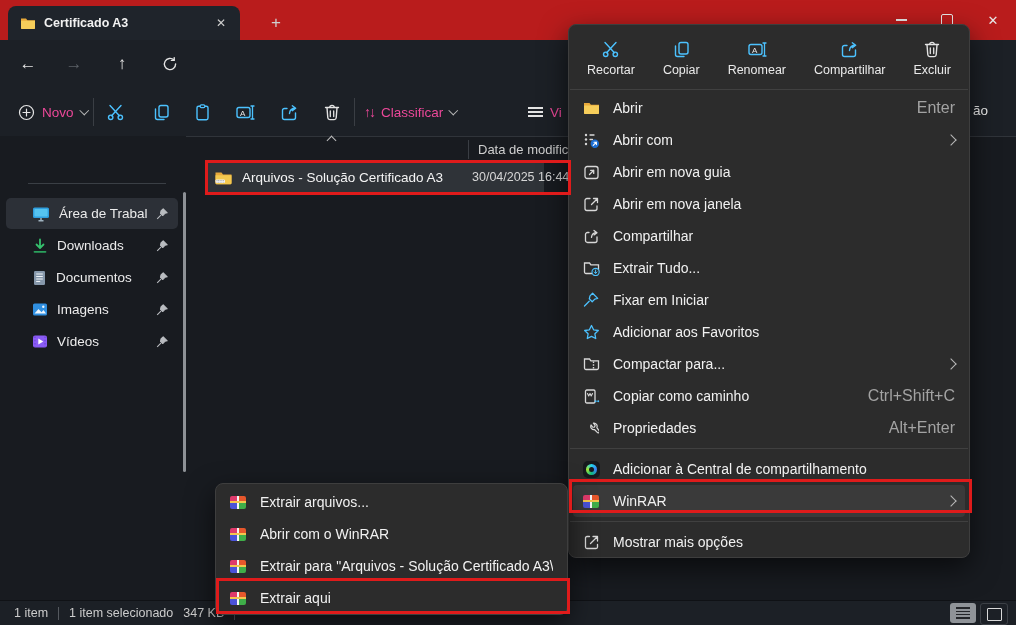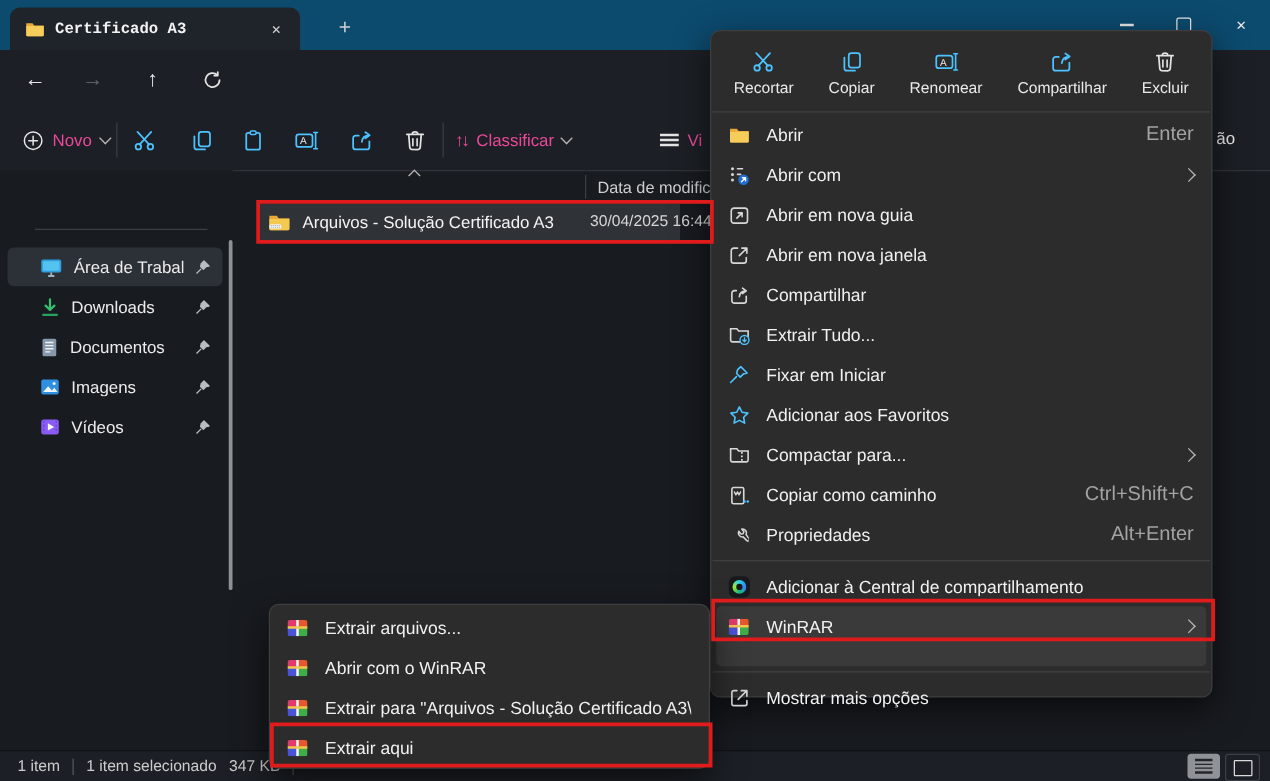--- a/index.html
+++ b/index.html
@@ -1,20 +1,20 @@
 <!DOCTYPE html>
 <html><head>
 <meta charset="utf-8">
 <style>
   html,body{margin:0;padding:0;background:#000;}
   #window{position:relative;width:1016px;height:625px;overflow:hidden;
     font-family:"Liberation Sans","DejaVu Sans",sans-serif;
     background:#181b20;color:#f0f0f0;-webkit-font-smoothing:antialiased;}
   
-  .titlebar{position:absolute;left:0;top:0;width:1016px;height:40px;background:#0c4a6e;font-family:Liberation Mono, monospace;}
+  .titlebar{position:absolute;left:0;top:0;width:1016px;height:40px;background:#b91c1c;}
   .tab{position:absolute;left:8px;top:6px;width:232px;height:34px;background:#1f242b;
     border-radius:8px 8px 0 0;display:flex;align-items:center;padding:0 8px 0 12px;box-sizing:border-box;gap:8px;}
   .tab-title{flex:1;font-size:12.5px;color:#f2f2f2;font-weight:700;white-space:nowrap;overflow:hidden;}
   .tab-close{width:22px;height:22px;border-radius:4px;display:flex;align-items:center;justify-content:center;
     color:#cfcfcf;font-size:12px;}
   .newtab{position:absolute;left:262px;top:10px;width:28px;height:26px;display:flex;align-items:center;
     justify-content:center;color:#cfcfcf;font-size:17px;}
   .winctrl{position:absolute;top:0;height:40px;width:46px;display:flex;align-items:center;justify-content:center;}
   .wc-min{right:92px}.wc-max{right:46px}.wc-close{right:0}
   .minline{width:11px;height:1.4px;background:#e8e8e8;}
@@ -72,21 +72,21 @@
   
   .menu{position:absolute;left:568px;top:24px;width:402px;height:534px;background:#2c2c2c;border:1px solid #3e3e3e;
     border-radius:8px;box-shadow:0 10px 28px rgba(0,0,0,.6);box-sizing:border-box;z-index:10;padding:4px 0;}
   .quickrow{height:58px;display:flex;align-items:center;justify-content:space-between;padding:0 16px;}
   .qa{display:flex;flex-direction:column;align-items:center;gap:4px;font-size:12.5px;color:#eaeaea;padding:4px 2px;border-radius:4px;}
   .msep{height:1px;background:#404040;margin:2px 1px;}
   .mi{height:32px;display:flex;align-items:center;gap:13px;padding:0 14px 0 13px;font-size:14px;color:#f1f1f1;}
   .mi .ic{width:18px;height:18px;flex:0 0 auto;display:flex;align-items:center;justify-content:center;}
   .mi .lbl{flex:1;white-space:nowrap;overflow:hidden;}
   .mi .short{font-size:16px;color:#a3a3a3;white-space:nowrap;}
-  .mi.hover{background:#3a3a3a;border-radius:4px;margin:0 4px;padding:0 10px 16px 9px;}
+  .mi.hover{background:#3a3a3a;border-radius:4px;margin:0 4px;padding:0 10px 0 9px;}
   
   .rar{position:relative;width:16px;height:13px;border-radius:2px;overflow:hidden;display:grid;
     grid-template-columns:1fr 1fr;grid-template-rows:1fr 1fr;}
   .rar b:nth-child(1){background:#df3a6b;} .rar b:nth-child(2){background:#e6572c;}
   .rar b:nth-child(3){background:#4a52d8;} .rar b:nth-child(4){background:#3fae49;}
   .rar i{position:absolute;left:7px;top:0;width:2px;height:13px;background:#f5f5f5;}
   .rar u{position:absolute;left:0;top:5.5px;width:16px;height:1.5px;background:#f3c64e;}
   
   .ctr{width:17px;height:17px;border-radius:5px;background:#17191d;display:flex;align-items:center;justify-content:center;}
   .ctr s{position:relative;display:block;width:11px;height:11px;border-radius:50%;

